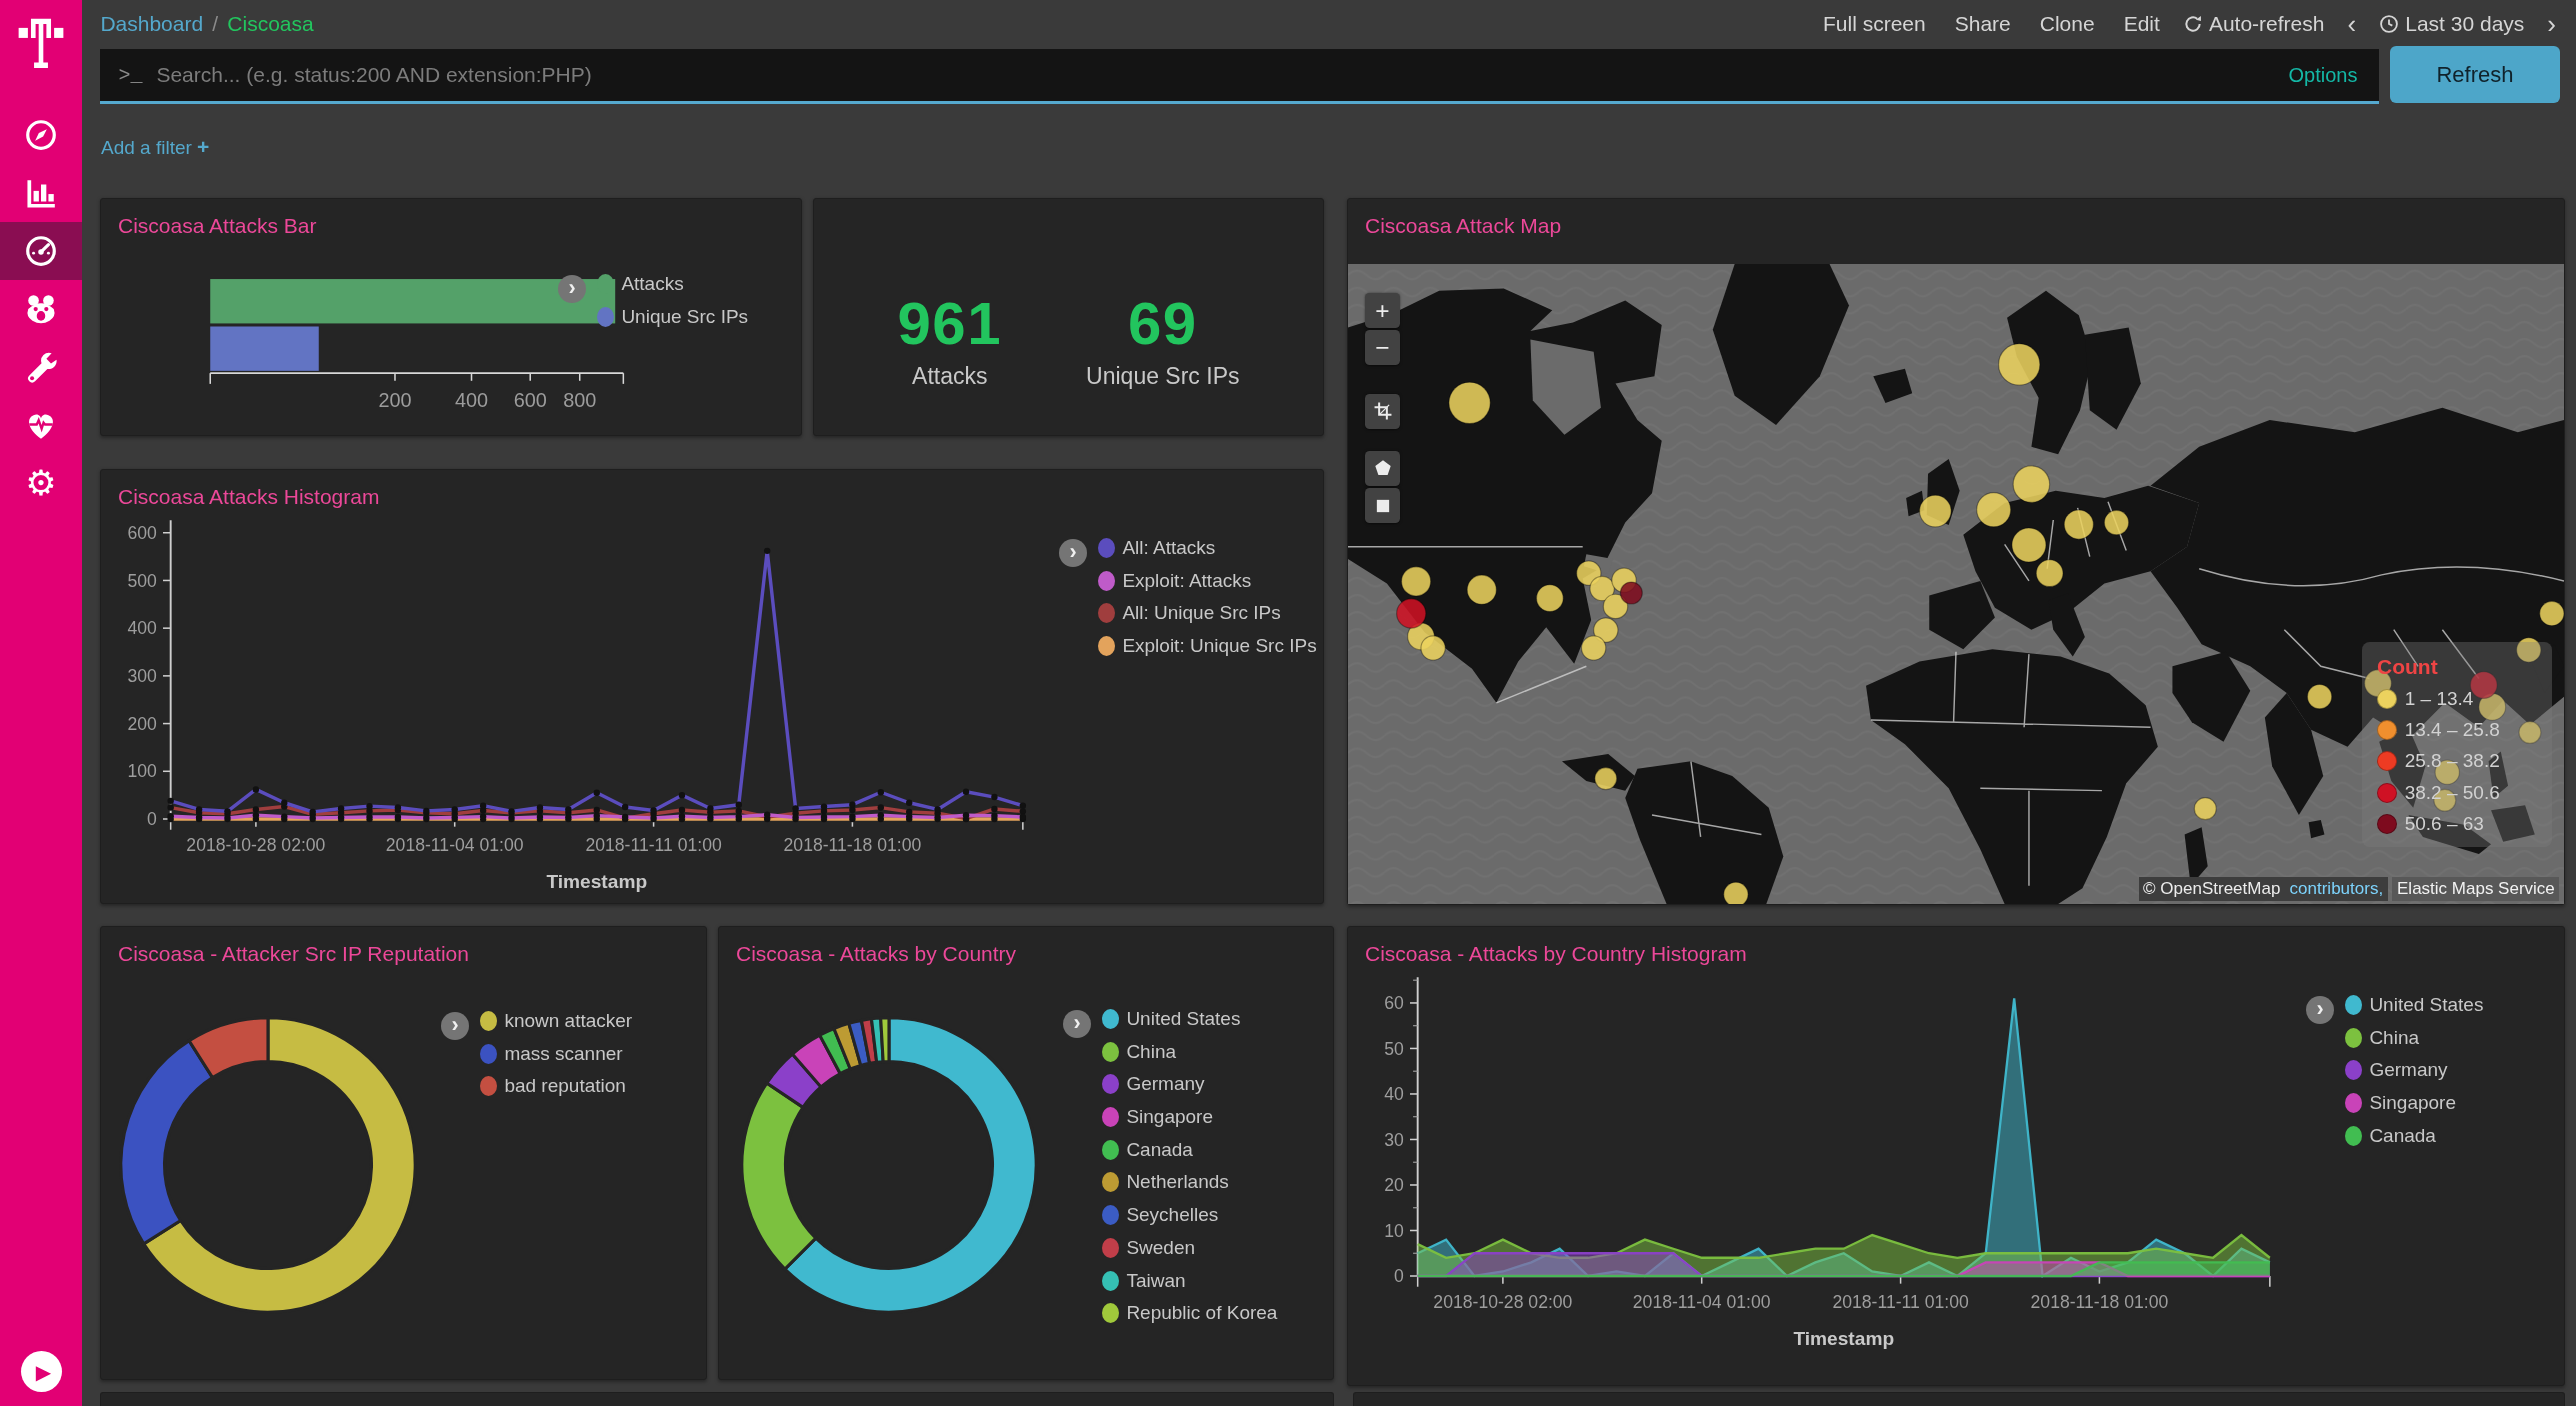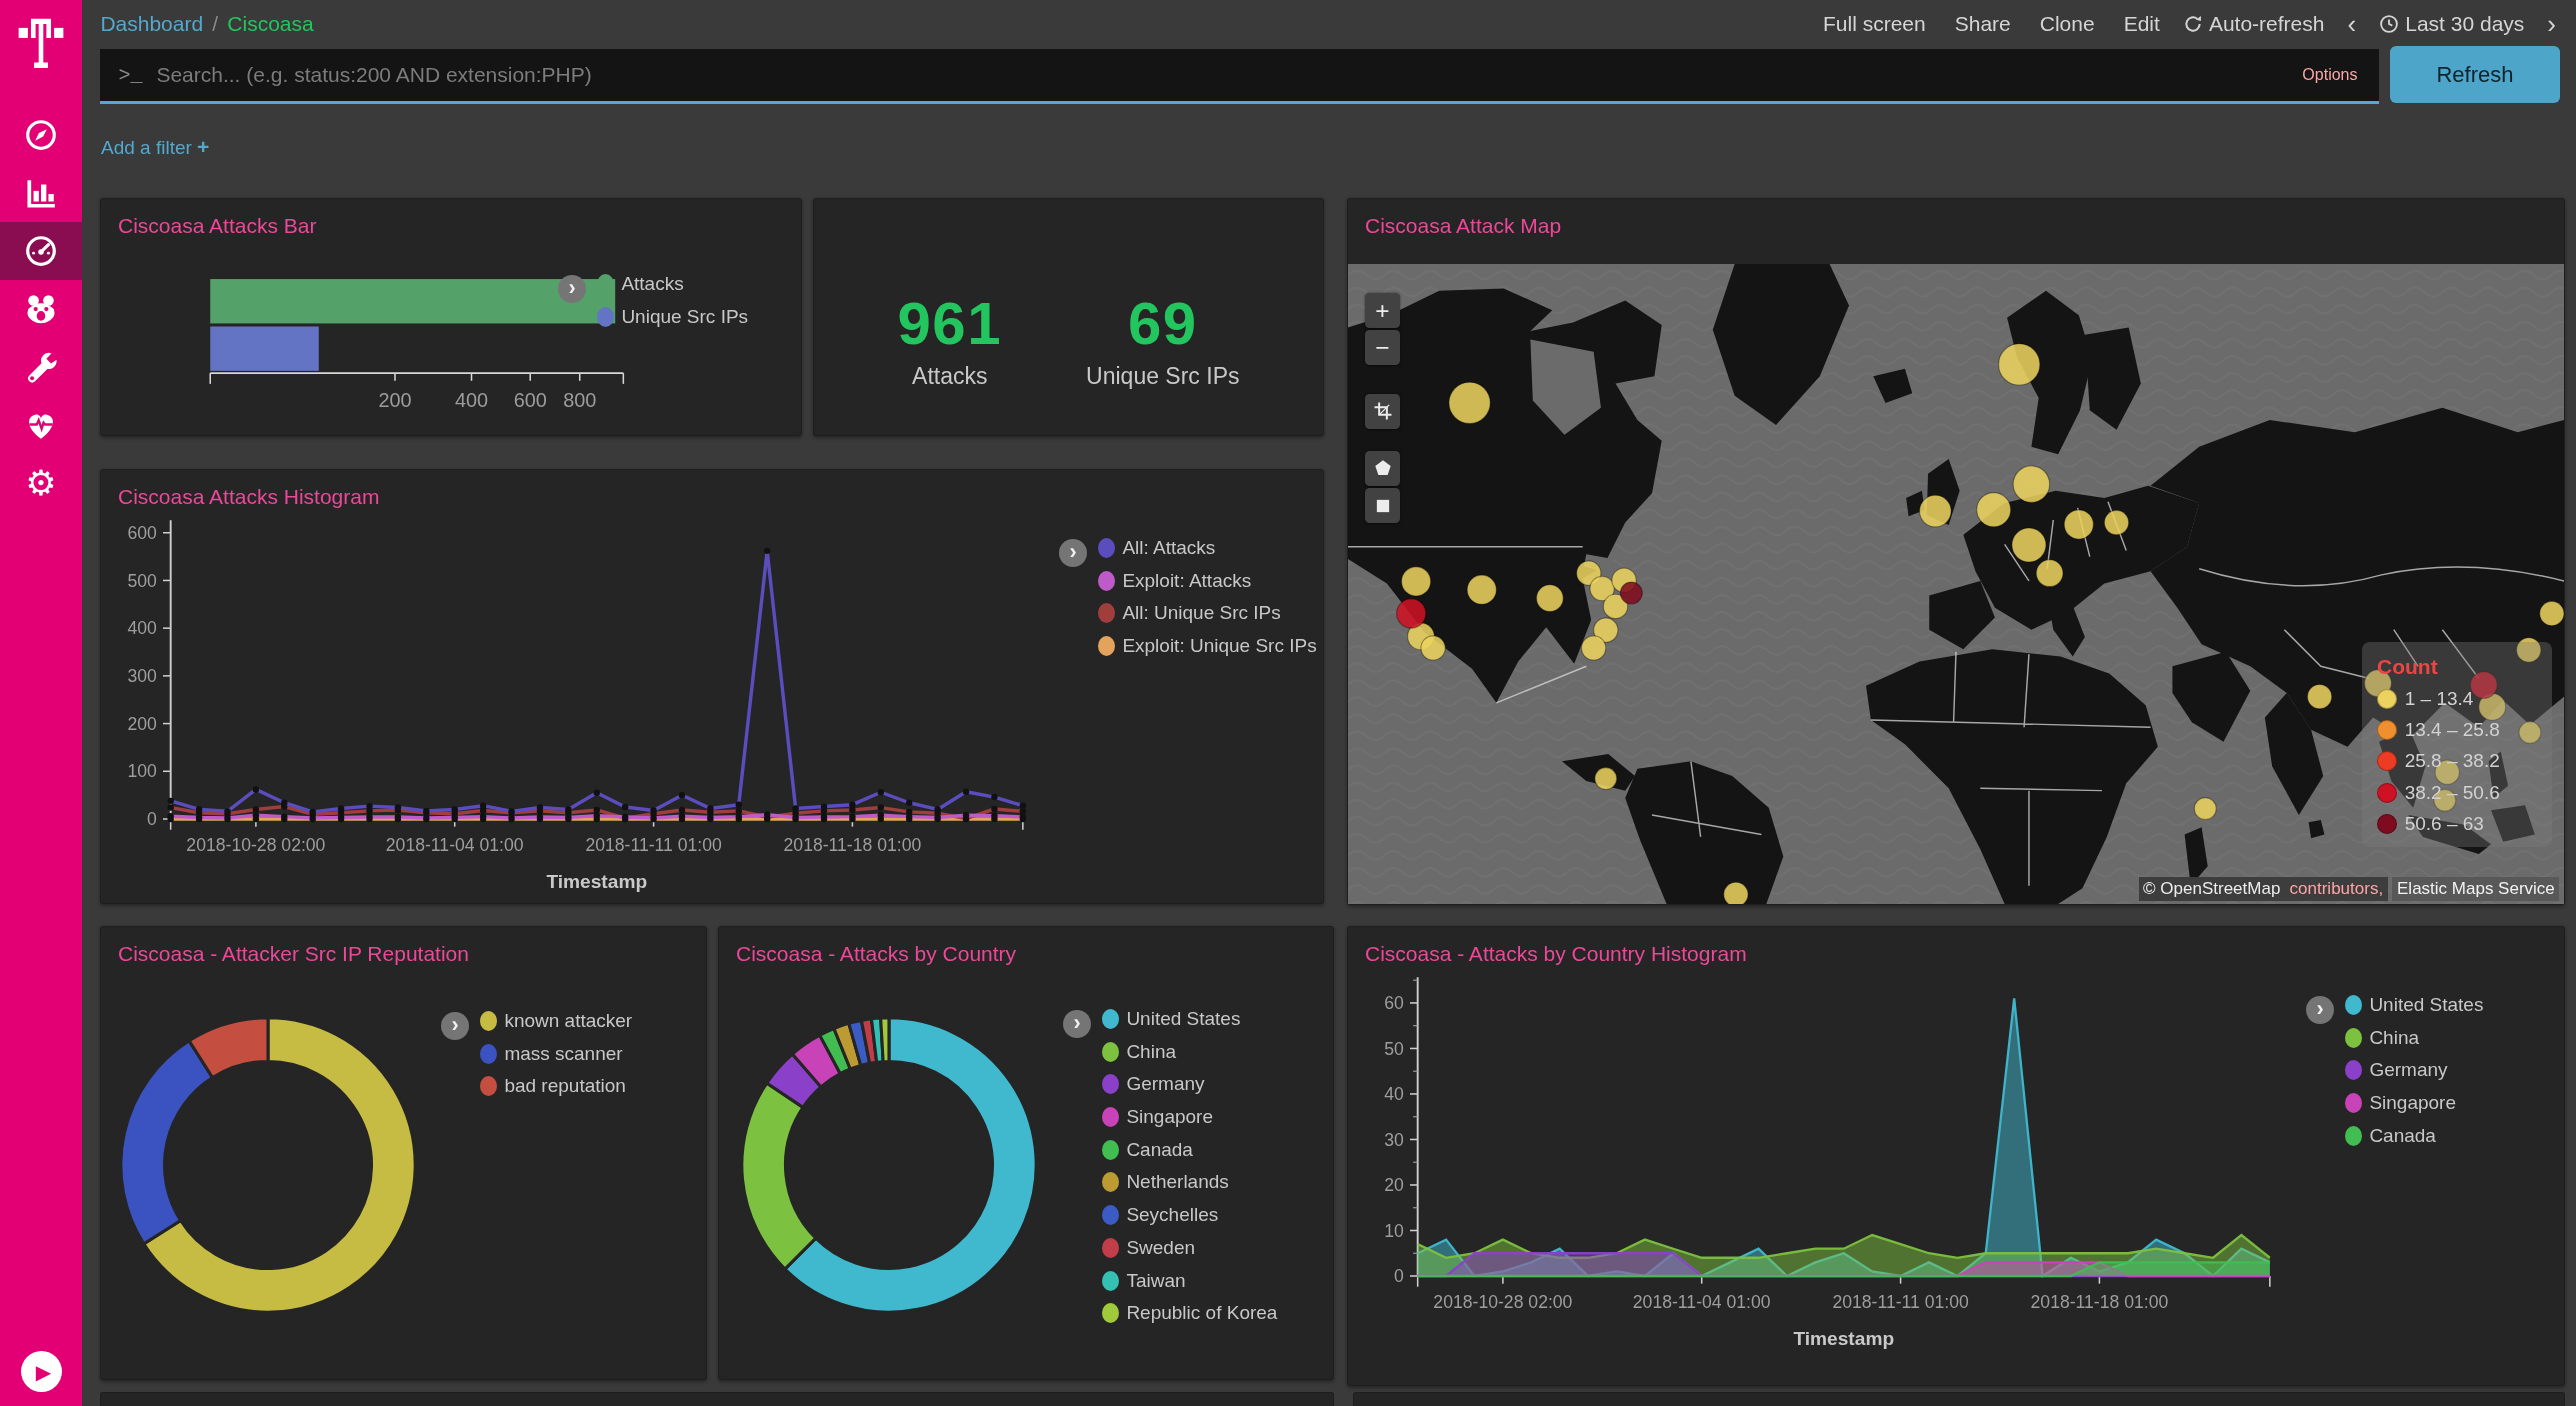--- a/index.html
+++ b/index.html
@@ -31,21 +31,21 @@
   .nav-ico { display:flex; align-items:center; gap:6.1px; cursor:pointer; }
   .chev { font-size:26px; color:#d5d5d5; cursor:pointer; }
 
   
   .search-box { position:absolute; left:100px; top:49px; width:2279px; height:55px; background:#141414;
                 border-bottom:3.1px solid #55a9cf; display:flex; align-items:center; }
   .prompt { color:#8a8a8a; font-family:"Liberation Mono", monospace; font-size:20px; margin:0 14px 0 18.4px; }
   .search-input { flex:1; background:transparent; border:none; outline:none; color:#dddddd; font-size:21px;
                   font-family:"Liberation Sans", sans-serif; }
   .search-input::placeholder { color:#7c7c7c; }
-  .options-link { color:#fca5a5; font-size:16px; margin-right:21.5px; cursor:pointer; }
+  .options-link { color:#14b8a6; font-size:20px; margin-right:21.5px; cursor:pointer; }
   .refresh-btn { position:absolute; left:2390px; top:46px; width:170px; height:57px; background:#4da6c9;
                  border:none; border-radius:6.1px; font-size:22px; color:#10222b; cursor:pointer;
                  font-family:"Liberation Sans", sans-serif; }
   .filter-add { position:absolute; left:101px; top:135px; color:#54a8cc; font-size:19px; cursor:pointer; }
   .filter-add b { font-size:21px; }
 
   
   .panel { position:absolute; background:#252525; border:0.8px solid #1e1e1e; border-radius:3.1px;
            box-shadow:0 1.5px 3.8px rgba(0,0,0,.35); }
   .ptitle { color:#ec4899; font-size:21px; padding:15.3px 0 0 17px; }
@@ -88,21 +88,21 @@
   .msp { height:26px; }
   .map-legend { position:absolute; right:12.3px; bottom:57px; width:190px; background:rgba(125,125,125,.35);
                 border-radius:7.7px; padding:12.3px 15.3px; }
   .map-legend .mlt { color:#ef4444; font-size:21px; font-weight:bold; margin-bottom:9.2px; }
   .map-legend .legend-items { gap:9.2px; }
   .map-legend .legend-item { font-size:19px; color:#d2d2d2; }
   .map-legend .legend-item .dot { width:20px; height:20px; border:0.8px solid rgba(0,0,0,.3); }
   .attribution { position:absolute; right:4.6px; bottom:4.6px; font-size:17px; }
   .attribution span { padding:2.3px 4.6px; }
   .at-osm { background:#3d3d3d; color:#ececec; }
-  .at-con { background:#3d3d3d; color:#fca5a5; }
+  .at-con { background:#3d3d3d; color:#7dd3fc; }
   .at-ems { background:#585858; color:#f2f2f2; }
 
   .chart-area { position:absolute; left:7.7px; top:44px; }
   svg text { font-family:"Liberation Sans", sans-serif; }
 </style>
 </head>
 <body>
 
 <div class="sidebar">
   <svg class="t-logo" viewBox="0 0 62 70">

